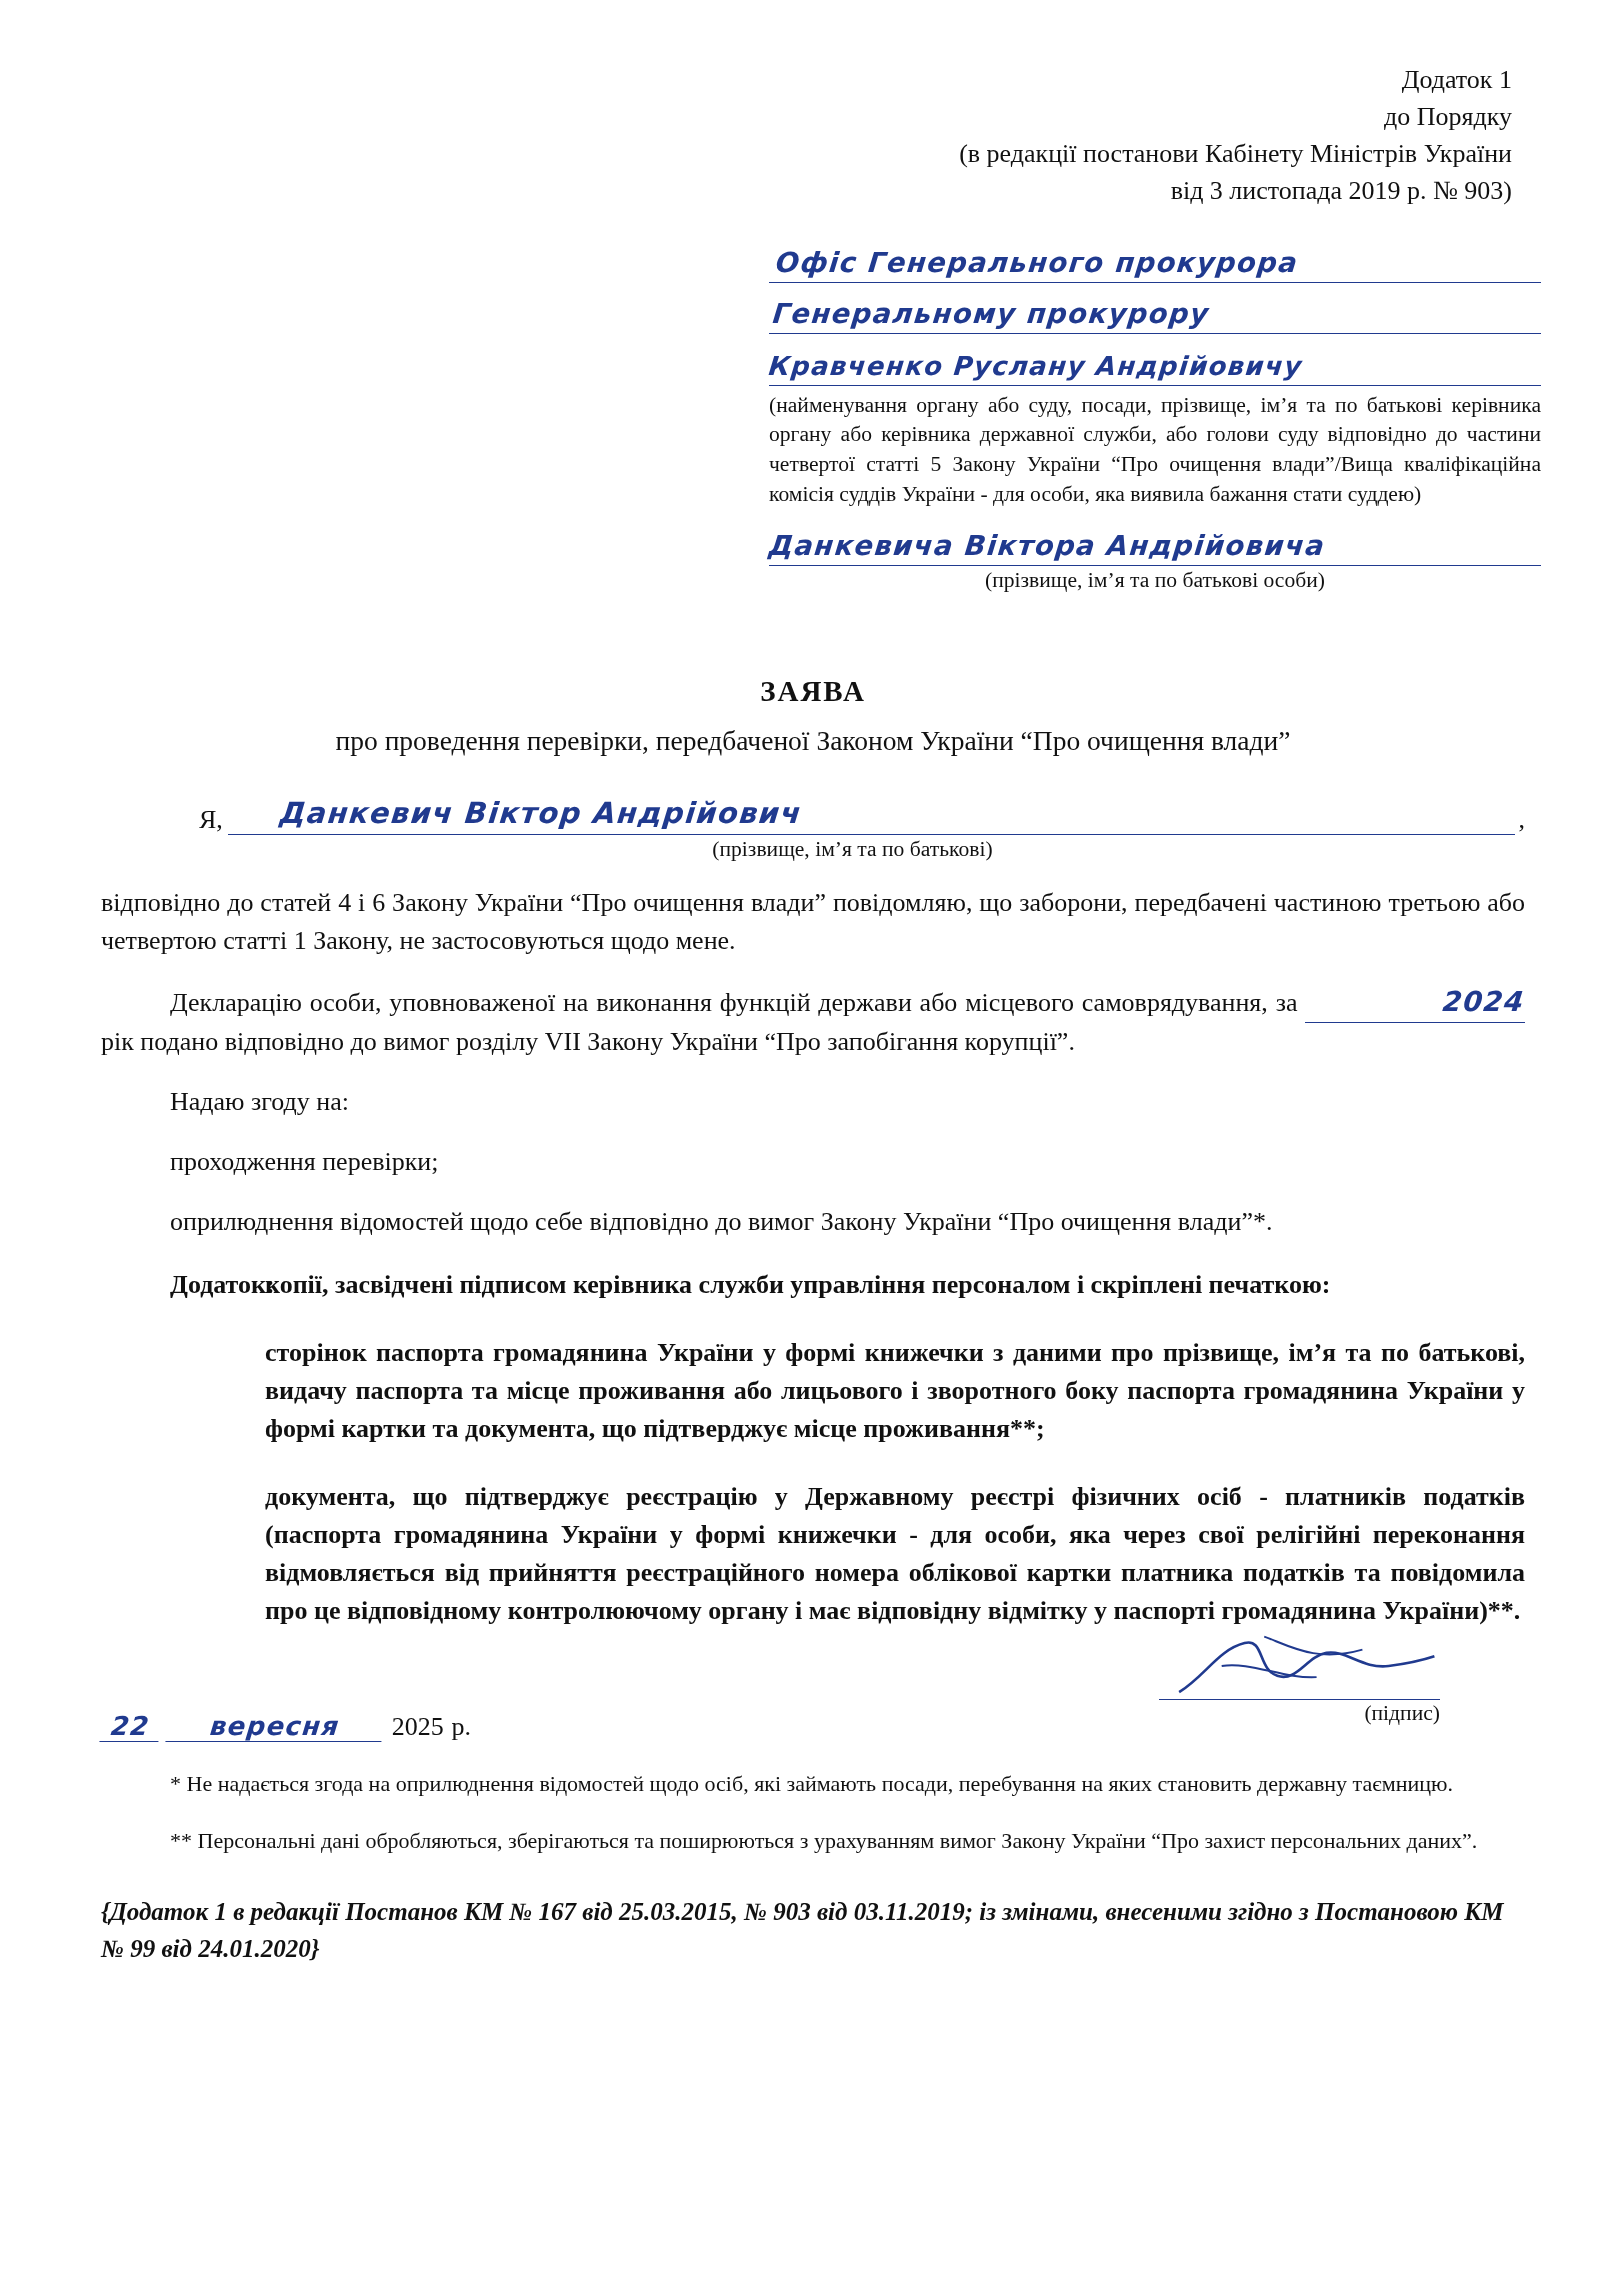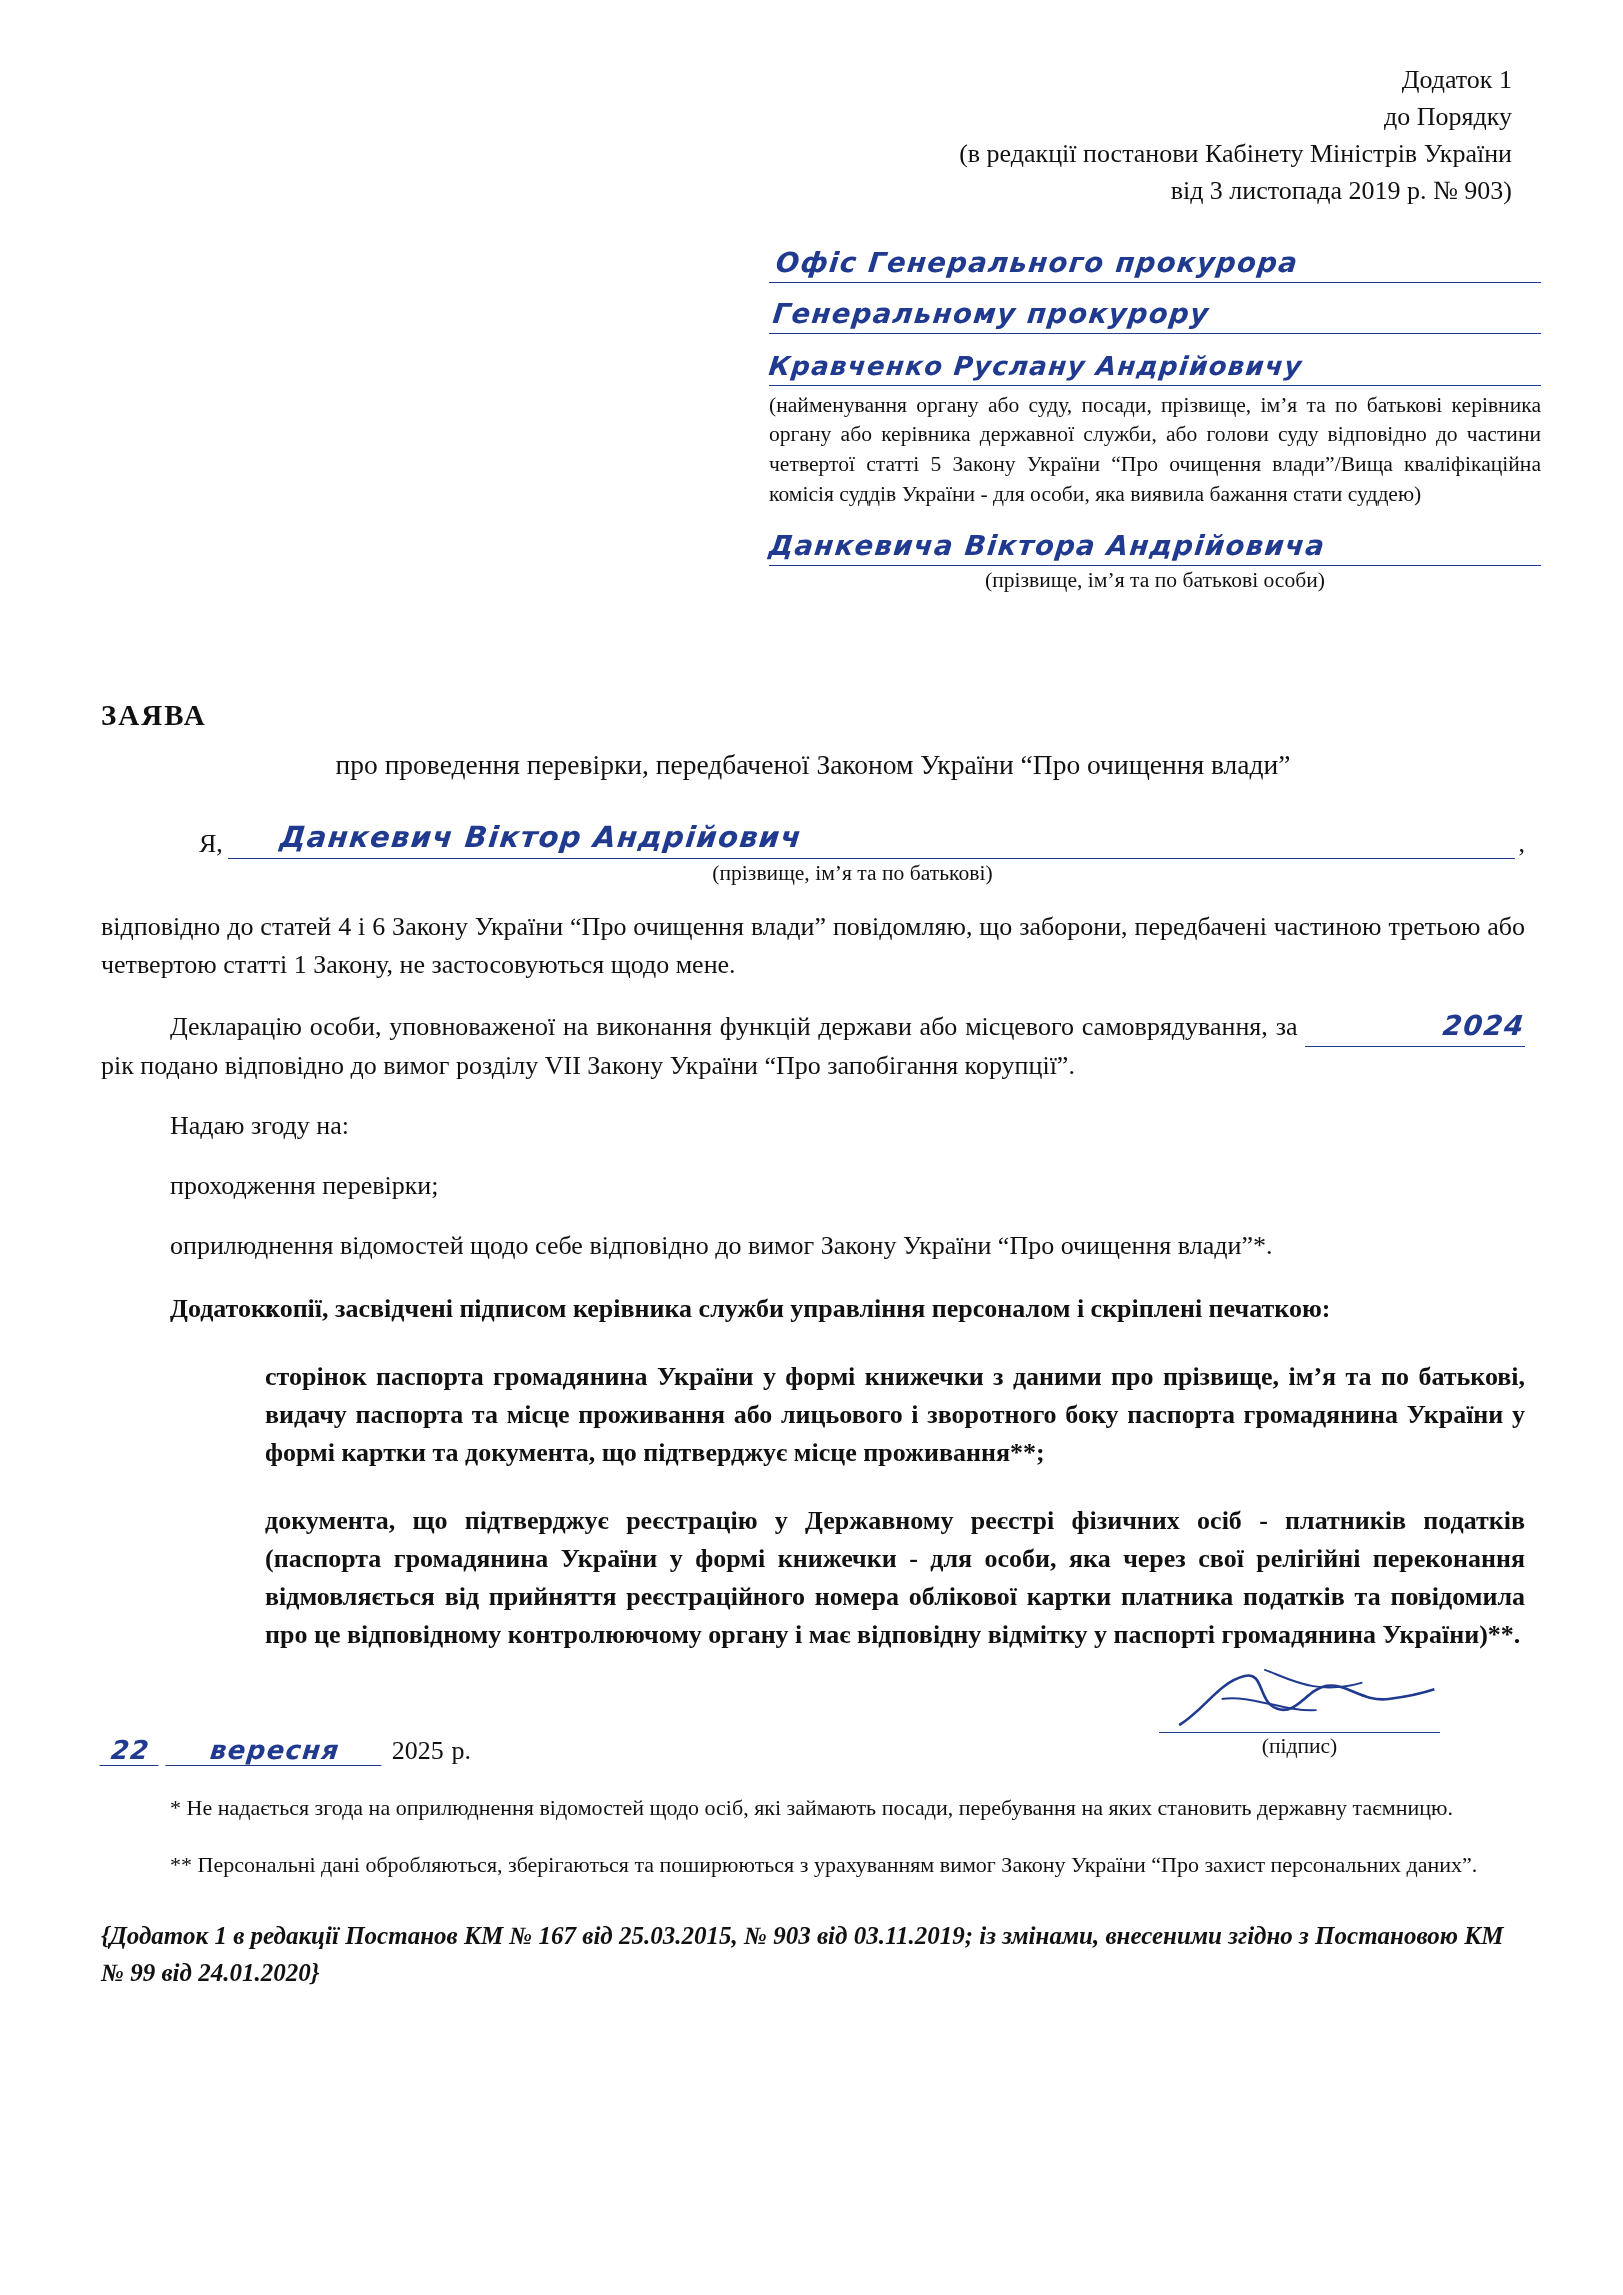--- a/index.html
+++ b/index.html
@@ -85,24 +85,25 @@
     white-space: nowrap;
   }
   .addr-note2 {
     font-size: 21.6px;
     text-align: center;
     margin-top: 2.6px;
   }
 
   
   .title {
+    text-align: center;
     font-size: 29px;
     font-weight: bold;
     letter-spacing: 2px;
-    margin-top: 106px;
+    margin-top: 82px;
   }
   .subtitle {
     text-align: center;
     font-size: 27.5px;
     font-weight: normal;
     margin-top: 17px;
   }
 
   
   .nameline {
@@ -182,23 +183,23 @@
     display: inline-block;
     width: 216px;
     border-bottom: 1.3px solid #203a8f;
     text-align: center;
     margin-left: 6.5px;
   }
   .date-year { margin-left: 9.2px; }
   .sig-wrap {
     position: absolute;
     right: 85px;
-    bottom: 7px;
+    bottom: 16px;
     width: 281px;
-    text-align: center;
+    text-align: right;
   }
   .sig-line {
     border-bottom: 1.3px solid #203a8f;
     height: 60px;
     position: relative;
   }
   .sig-note { font-size: 21.6px; margin-top: 1.3px; }
   .sig-svg { position: absolute; left: 6.5px; bottom: -3.9px; }
 
   

